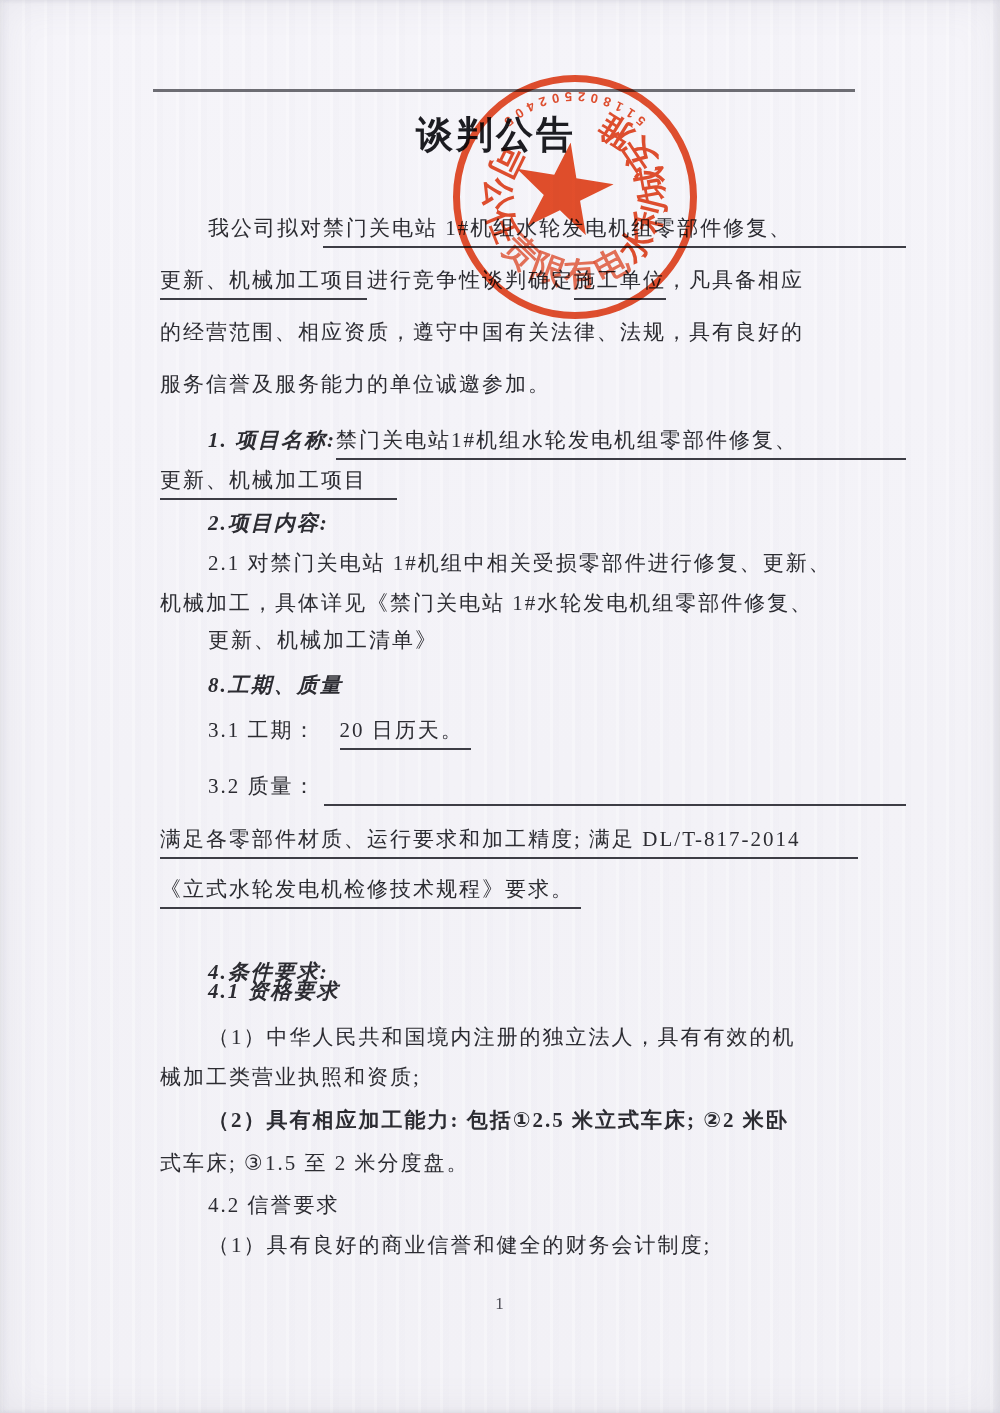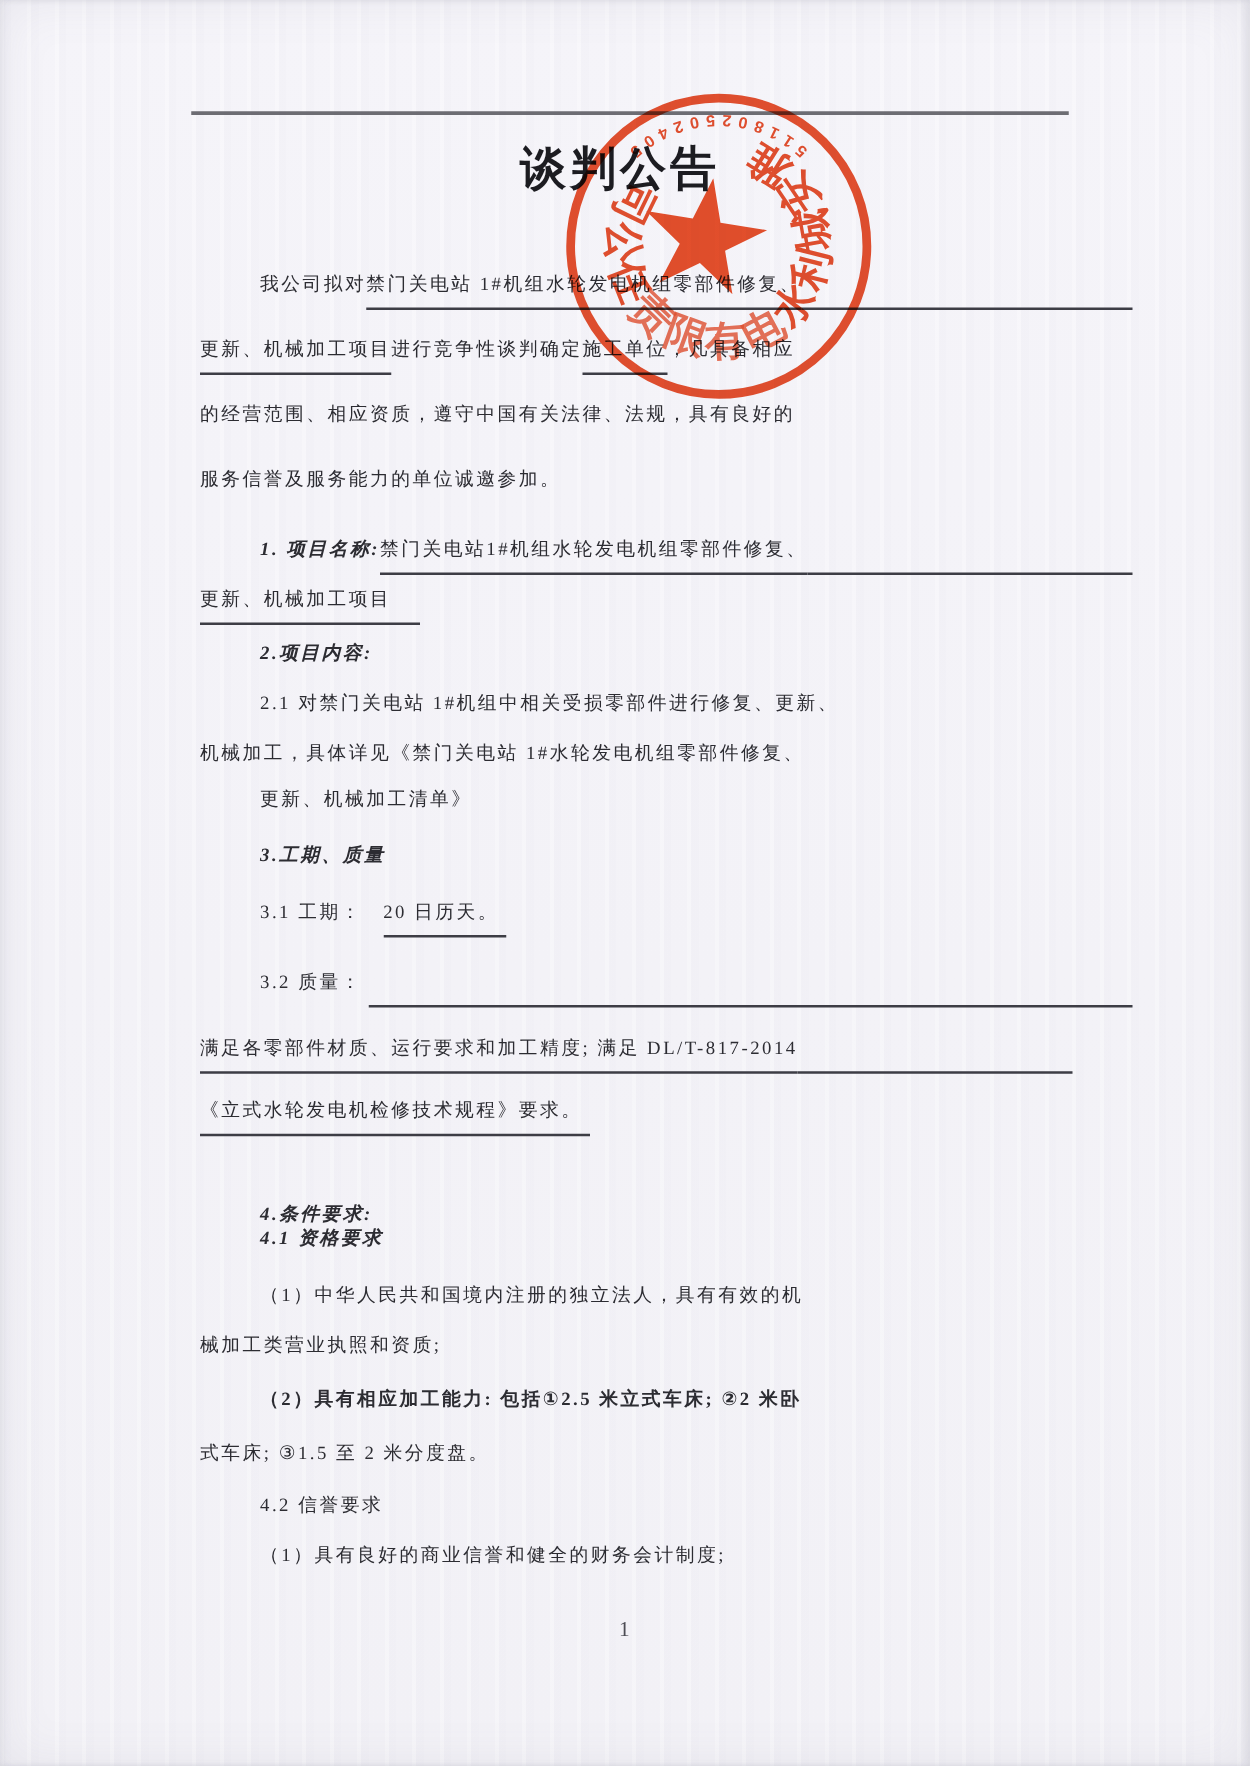--- a/index.html
+++ b/index.html
@@ -12,21 +12,21 @@
     overflow:hidden;
     font-family:"Liberation Serif","DejaVu Serif","DejaVu Sans",serif;
   }
   .rule{position:absolute;top:89px;left:153px;width:702px;height:3px;background:#55555c;opacity:.85;}
   .title{
     position:absolute;top:110px;left:16px;width:960px;text-align:center;
     font-size:37px;font-weight:700;letter-spacing:3px;color:#1c1c21;
   }
   .line{
     position:absolute;left:160px;width:698px;display:flex;align-items:stretch;
-    line-height:30px;font-size:15px;letter-spacing:2px;color:#2c2c32;white-space:pre;
+    line-height:30px;font-size:21px;letter-spacing:2px;color:#2c2c32;white-space:pre;
   }
   .line span{padding-bottom:3px;display:inline-block;}
   .seg-u{border-bottom:2px solid #3d3d45;}
   .seg-b{font-weight:700;font-style:italic;}
   .seg-f{flex:1 1 auto;}
   .pagenum{position:absolute;top:1294px;left:0;width:1000px;text-align:center;font-size:17px;color:#4c4c54;letter-spacing:1px;}
   
   .seal{position:absolute;left:450px;top:72px;width:250px;height:250px;mix-blend-mode:multiply;opacity:.93;pointer-events:none;}
   .seal-circle{position:absolute;inset:3px;border:7px solid #e5431f;border-radius:50%;}
   .seal-star{
@@ -57,21 +57,21 @@
       <div class="line" style="top: 213px; padding-left: 48px;"><span>我公司拟对</span><span class="seg-u">禁门关电站 1#机组水轮发电机组零部件修复、</span><span class="seg-u seg-f"> </span></div>
       <div class="line" style="top: 265px;"><span class="seg-u">更新、机械加工项目</span><span>进行竞争性谈判确定</span><span class="seg-u">施工单位</span><span>，凡具备相应</span></div>
       <div class="line" style="top: 317px;"><span>的经营范围、相应资质，遵守中国有关法律、法规，具有良好的</span></div>
       <div class="line" style="top: 369px;"><span>服务信誉及服务能力的单位诚邀参加。</span></div>
       <div class="line" style="top: 425px; padding-left: 48px;"><span class="seg-b">1. 项目名称:</span><span class="seg-u">禁门关电站1#机组水轮发电机组零部件修复、</span><span class="seg-u seg-f"> </span></div>
       <div class="line" style="top: 465px;"><span class="seg-u">更新、机械加工项目　 </span></div>
       <div class="line" style="top: 508px; padding-left: 48px;"><span class="seg-b">2.项目内容:</span></div>
       <div class="line" style="top: 548px; padding-left: 48px;"><span>2.1 对禁门关电站 1#机组中相关受损零部件进行修复、更新、</span></div>
       <div class="line" style="top: 588px;"><span>机械加工，具体详见《禁门关电站 1#水轮发电机组零部件修复、</span></div>
       <div class="line" style="top: 625px; margin-left: 48px;"><span>更新、机械加工清单》</span></div>
-      <div class="line" style="top: 670px; padding-left: 48px;"><span class="seg-b">3.工期、质量</span></div>
+      <div class="line" style="top: 670px; padding-left: 48px;"><span class="seg-b">8.工期、质量</span></div>
       <div class="line" style="top: 715px; padding-left: 48px;"><span>3.1 工期：　</span><span class="seg-u">20 日历天。 </span></div>
       <div class="line" style="top: 771px; padding-left: 48px;"><span>3.2 质量： </span><span class="seg-u seg-f"> </span></div>
       <div class="line" style="top: 824px;"><span class="seg-u">满足各零部件材质、运行要求和加工精度; 满足 DL/T-817-2014</span><span class="seg-u seg-f"> </span></div>
       <div class="line" style="top: 874px;"><span class="seg-u">《立式水轮发电机检修技术规程》要求。 </span></div>
       <div class="line" style="top: 929px; padding-left: 48px; margin-top: 28px;"><span class="seg-b">4.条件要求:</span></div>
       <div class="line" style="top: 976px; padding-left: 48px; text-align: center;"><span class="seg-b">4.1 资格要求</span></div>
       <div class="line" style="top: 1022px; padding-left: 48px;"><span>（1）中华人民共和国境内注册的独立法人，具有有效的机</span></div>
       <div class="line" style="top: 1062px;"><span>械加工类营业执照和资质;</span></div>
       <div class="line" style="top: 1105px; padding-left: 48px; font-weight: bold;"><span>（2）具有相应加工能力: 包括①2.5 米立式车床; ②2 米卧</span></div>
       <div class="line" style="top: 1148px;"><span>式车床; ③1.5 至 2 米分度盘。</span></div>

